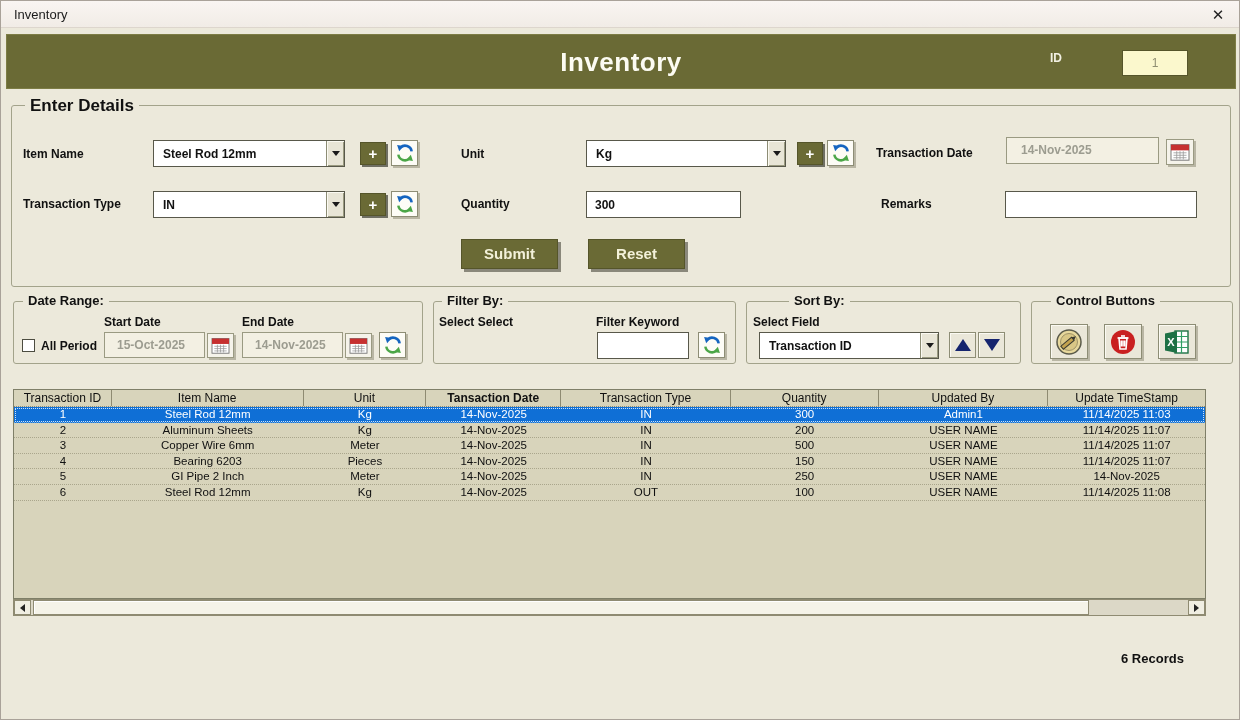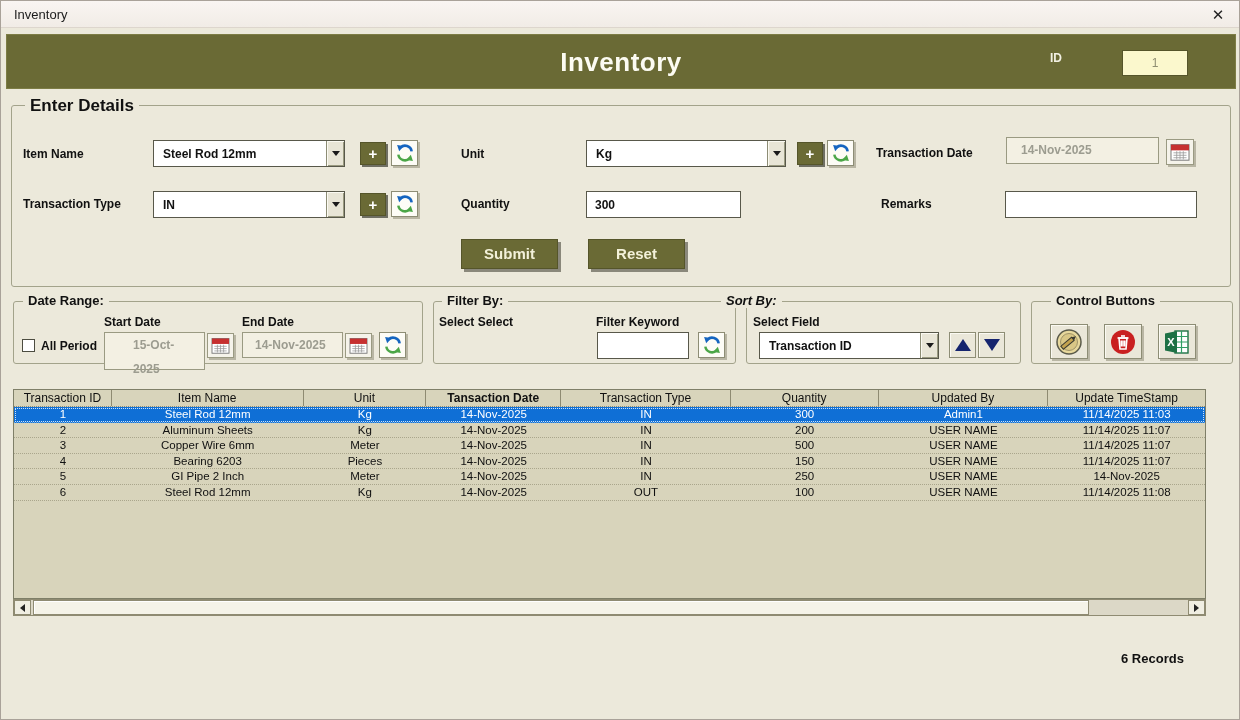--- a/index.html
+++ b/index.html
@@ -227,21 +227,21 @@
 
   <div class="actbtn" style="left:460px; top:238px;">Submit</div>
   <div class="actbtn" style="left:587px; top:238px;">Reset</div>
 
   <div class="group" style="left:12px; top:300px; width:410px; height:63px;"></div>
   <div class="group-label" style="left:22px; top:292px; font-size:13px;">Date Range:</div>
   <div class="flabel" style="left:103px; top:314px;">Start Date</div>
   <div class="flabel" style="left:241px; top:314px;">End Date</div>
   <div class="checkbox" style="left:21px; top:338px;"></div>
   <div class="flabel" style="left:40px; top:338px;">All Period</div>
-  <div class="txt dim" style="left:103px; top:331px; width:101px; height:38px; line-height:24px; padding-left:28px;">15-Oct-2025</div>
+  <div class="txt dim" style="left:103px; top:331px; width:101px; height:26px; line-height:24px; padding-left:12px;">15-Oct-2025</div>
   <div class="calbtn" style="left:206px; top:332px; width:27px; height:25px;">
     <span>
       <svg width="19" height="17" viewBox="0 0 24 22">
         <rect x="1" y="2" width="22" height="19" fill="#fff" stroke="#777" stroke-width="1.2"></rect>
         <rect x="1" y="2" width="22" height="7" fill="#c63030"></rect>
         <g stroke="#9a9a9a" stroke-width="1">
             <path d="M4 12h16M4 15h16M4 18h16M8 10v10M12 10v10M16 10v10"></path>
           </g>
       </svg>
     </span>
@@ -279,21 +279,21 @@
       <svg width="20" height="20" viewBox="0 0 24 24">
         <path d="M20 10 A8 8 0 0 0 6.5 5.5" stroke="#1565c0" stroke-width="3" fill="none"></path>
         <polygon points="2.5,2.5 10.5,3.5 5,10" fill="#1565c0"></polygon>
         <path d="M4 14 A8 8 0 0 0 17.5 18.5" stroke="#4ba647" stroke-width="3" fill="none"></path>
         <polygon points="21.5,21.5 13.5,20.5 19,14" fill="#4ba647"></polygon>
       </svg>
     </span>
   </div>
 
   <div class="group" style="left:745px; top:300px; width:275px; height:63px;"></div>
-  <div class="group-label" style="left:720px; top:292px; font-size:13px;font-style:italic;">Sort By:</div>
+  <div class="group-label" style="left:788px; top:292px; font-size:13px;">Sort By:</div>
   <div class="flabel" style="left:752px; top:314px;">Select Field</div>
   <div class="combo" style="left:758px; top:331px; width:180px; height:27px;">
     <div class="val">Transaction ID</div>
     <div class="dd">
         <i></i>
       </div>
   </div>
   <div class="arrowbtn" style="left:948px; top:331px;">
     <span class="tri-up"></span>
   </div>

